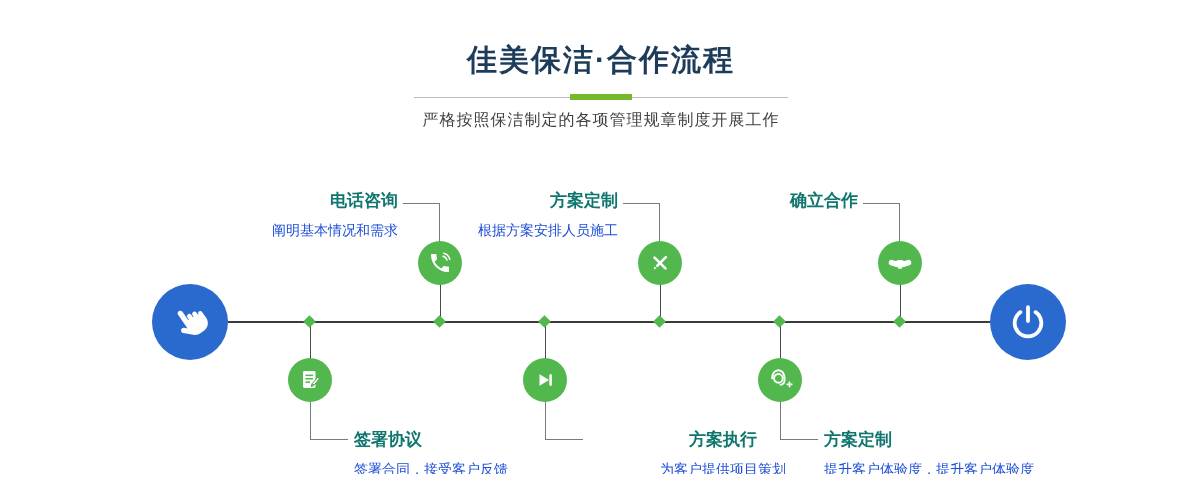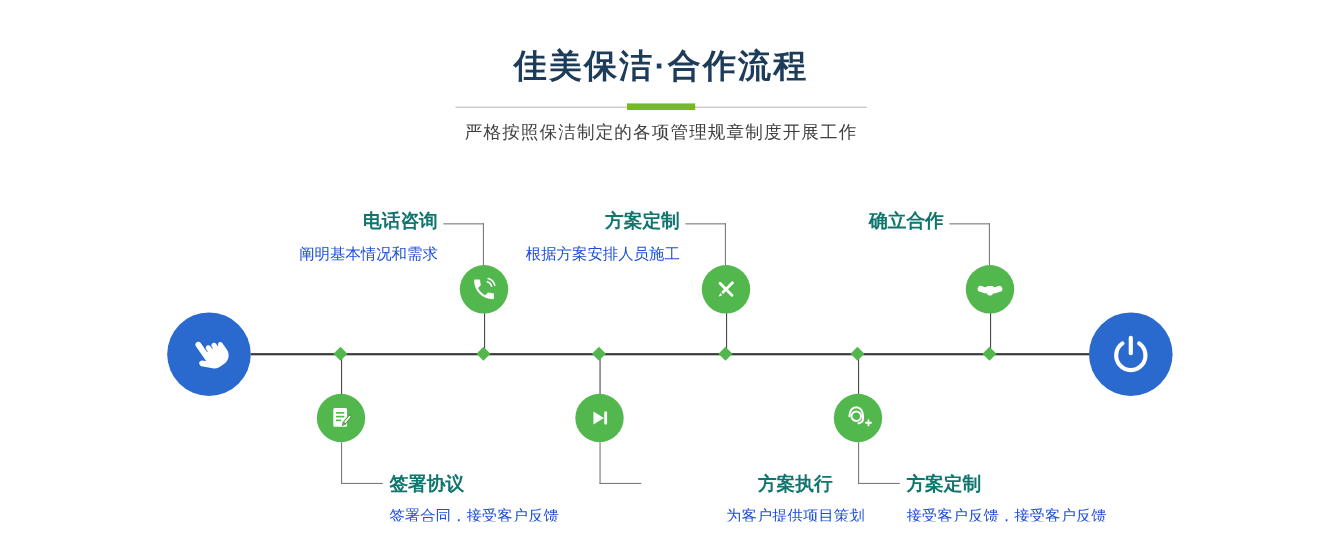--- a/index.html
+++ b/index.html
@@ -151,17 +151,17 @@
   <div class="node-circle" style="left:758px; top:358px;">
     <svg width="26" height="26" viewBox="0 0 24 24" fill="none" stroke="#ffffff" stroke-width="1.7" stroke-linecap="round">
       <circle cx="10.5" cy="10.5" r="4"></circle>
       <path d="M4.8 10.5C4.8 5.9 7.3 3 10.5 3s5.7 2.9 5.7 7.5"></path>
       <path d="M16.2 10.5v1.8c0 2.2-1.6 3.9-3.7 4.2"></path>
       <path d="M18.6 16h4.4M20.8 13.8v4.4" stroke-width="1.5"></path>
     </svg>
   </div>
   <div class="step-label-bottom" style="left:824px;">
     <div class="step-title">方案定制</div>
-    <div class="step-desc">接受客户反馈，接受客户反馈</div>
+    <div class="step-desc">提升客户体验度，提升客户体验度</div>
   </div>
   <div class="diamond" style="left:775px;"></div>
 
 </div>
 
 </body></html>

